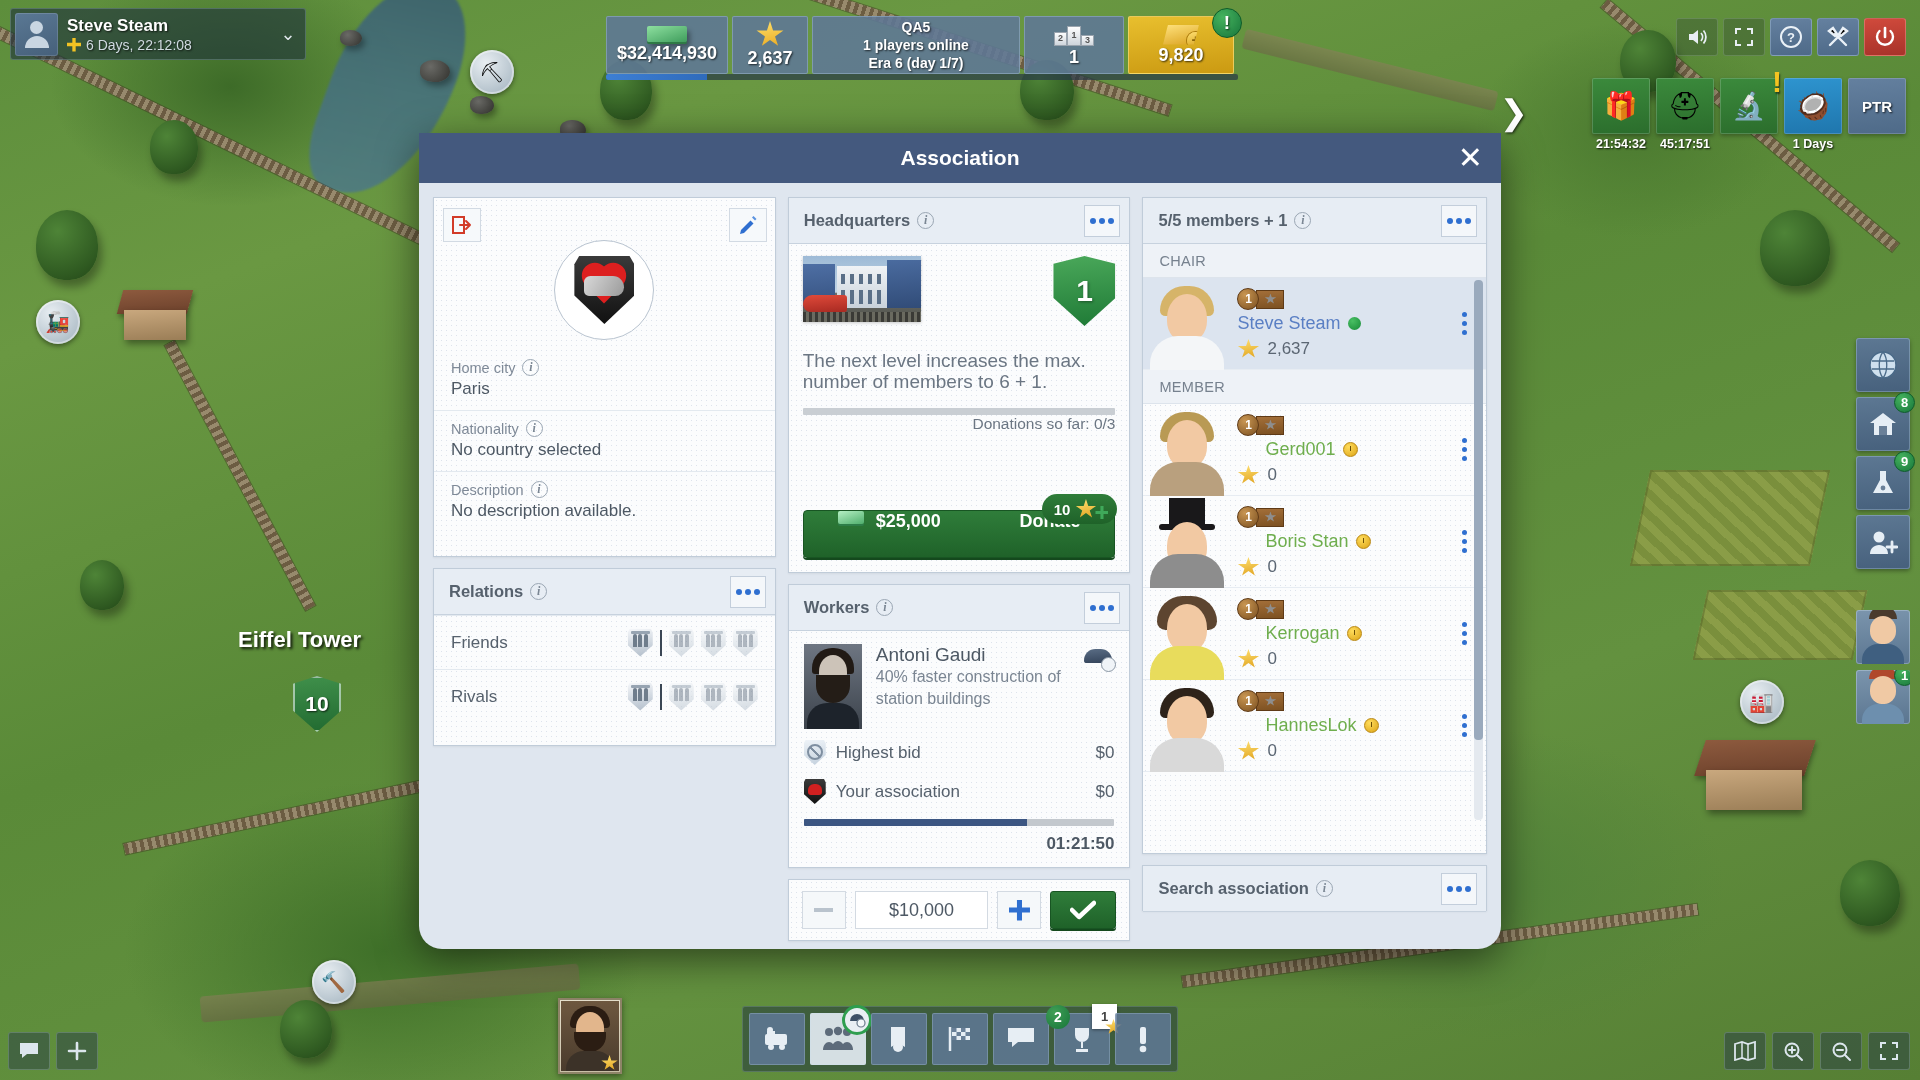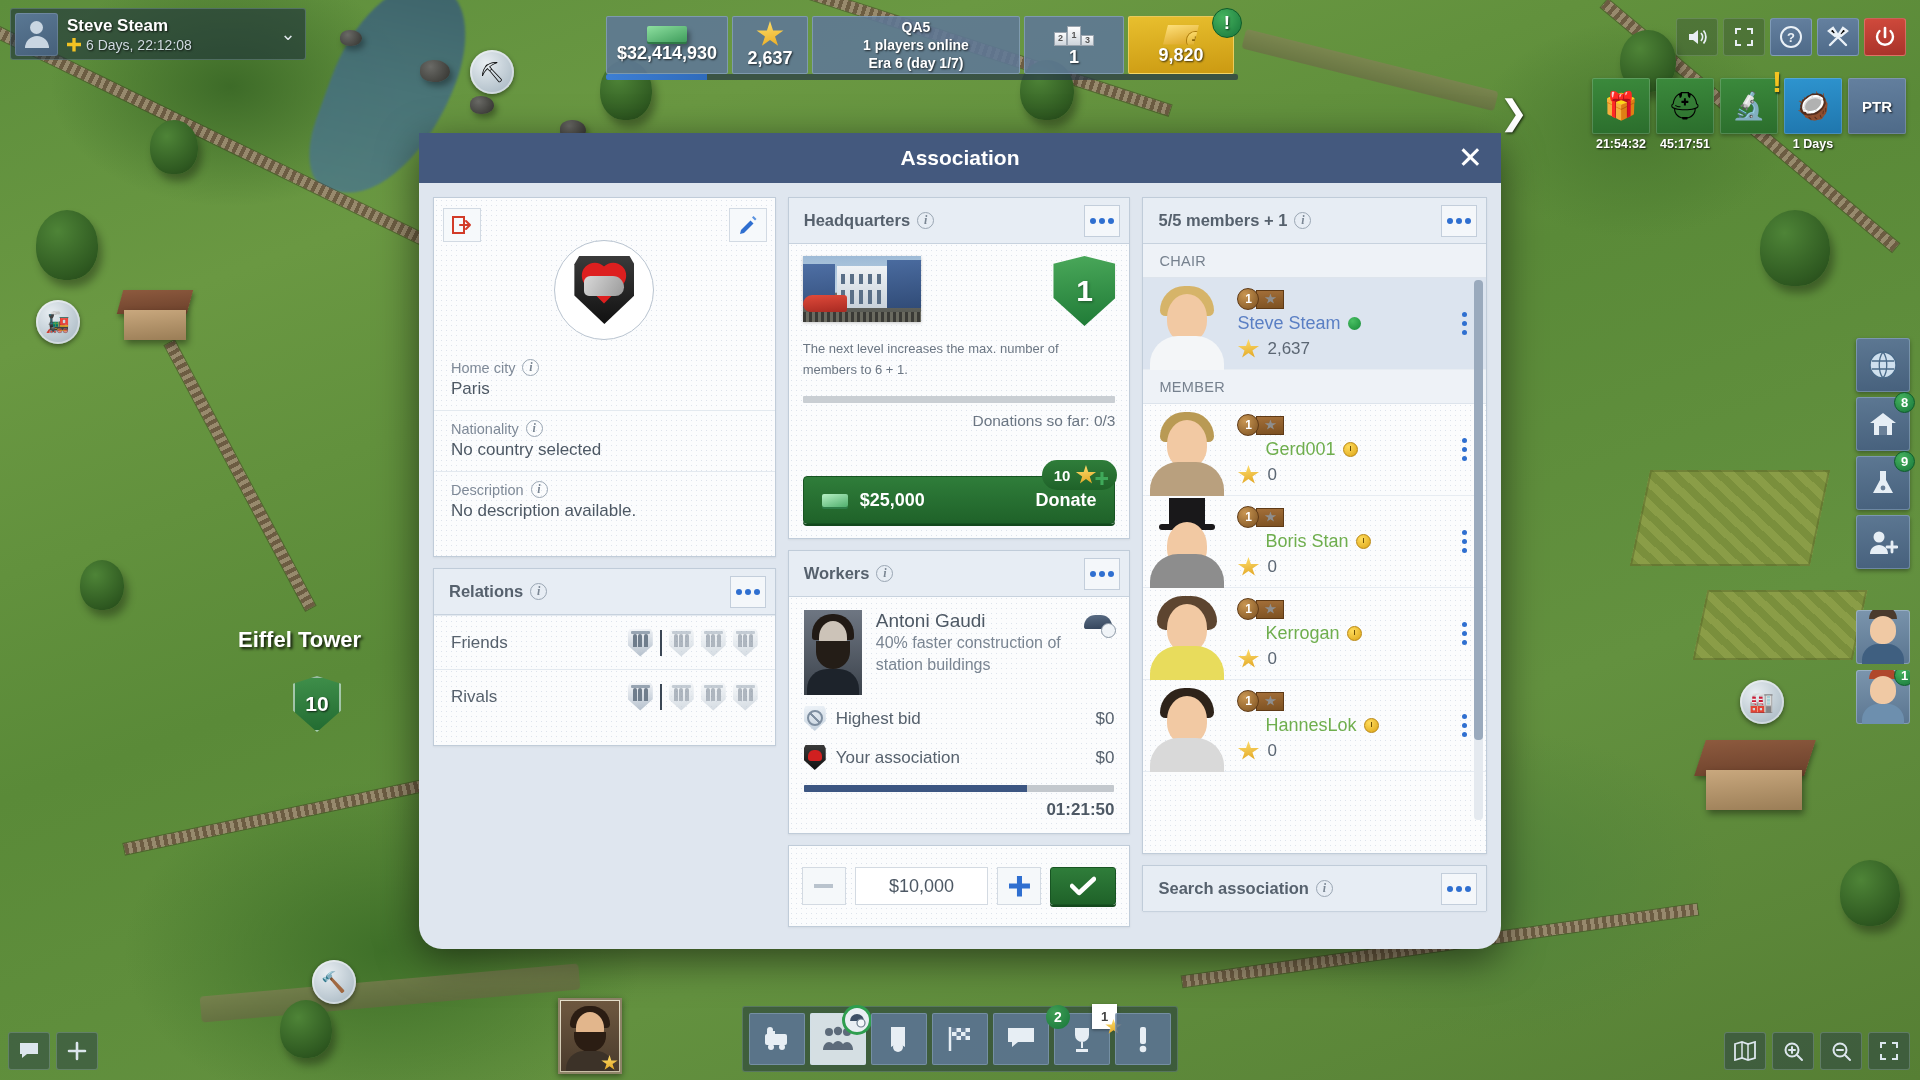--- a/index.html
+++ b/index.html
@@ -508,29 +508,29 @@
   #hq-level {
     width: 62px; height: 70px; position: relative;
     background: linear-gradient(175deg,#4aa85a,#1f7a36);
     clip-path: polygon(50% 0,100% 11%,100% 60%,50% 100%,0 60%,0 11%);
     display: flex; align-items: center; justify-content: center;
     color: #fff; font-size: 30px; font-weight: bold;
     text-shadow: 1px 1px 3px rgba(0,0,0,.4);
     box-shadow: 0 2px 4px rgba(0,0,0,.2);
   }
   #hq-top { display: flex; justify-content: space-between; align-items: flex-start; }
-  #hq-desc { font-size: 13px; color: #6b7683; line-height: 21px; margin-top: 12px; }
+  #hq-desc { font-size: 19px; color: #6b7683; line-height: 21px; margin-top: 24px; }
   #hq-progress { margin-top: 16px; height: 7px; background: #c9ced3; border-radius: 1px; }
-  #hq-donations { text-align: right; font-size: 15.5px; color: #6b7683; margin-top: 9px; }
+  #hq-donations { text-align: right; font-size: 15.5px; color: #6b7683; }
   #donate-wrap { padding: 0 14px 14px; position: relative; }
   #donate-btn {
     height: 48px; background: linear-gradient(180deg,#2f7d3a,#1f6229);
     border: 1px solid #185523; border-radius: 4px;
-    display: flex; align-items: center; padding: 0 18px;
-    cursor: pointer; box-shadow: 0 2px 0 #14491d;
+    display: flex; align-items: flex-start; padding: 0 34px;
+    cursor: pointer; box-shadow: 0 2px 0 #14491d; margin-top: 31px;
   }
   #donate-money {
     width: 26px; height: 13px; border-radius: 2px; margin-right: 12px;
     background: linear-gradient(160deg,#b6f0c4,#4fae6c);
     box-shadow: 0 2px 0 #2e7d48;
   }
   #donate-amount { color: #fff; font-size: 18px; font-weight: bold; flex: 1; }
   #donate-label { color: #fff; font-size: 18px; font-weight: bold; }
   #donate-badge {
     position: absolute; right: 12px; top: -16px;
@@ -599,21 +599,21 @@
     background: #d02020; border-radius: 6px 6px 3px 3px;
   }
   #worker-progress {
     margin: 8px 15px 0; height: 7px; background: #c3c8cd; border-radius: 1px; overflow: hidden;
   }
   #worker-progress-fill { height: 100%; width: 72%; background: #3c5682; }
   #worker-timer {
     text-align: right; padding: 8px 15px 13px;
     font-size: 17px; font-weight: bold; color: #4d5864;
   }
-  #bid-card { display: flex; align-items: center; gap: 9px; padding: 21px 13px; }
+  #bid-card { display: flex; align-items: center; gap: 9px; padding: 11px 13px; }
   .step-btn {
     width: 44px; height: 38px; border: 1px solid #d3dae2; background: #f5f8fa;
     display: flex; align-items: center; justify-content: center; cursor: pointer;
   }
   .step-btn .minus { width: 19px; height: 4px; background: #b9c3cd; }
   .step-btn .plus-b {
     width: 21px; height: 21px; background: #2f6fd0;
     clip-path: polygon(38% 0,62% 0,62% 38%,100% 38%,100% 62%,62% 62%,62% 100%,38% 100%,38% 62%,0 62%,0 38%,38% 38%);
   }
   #bid-input {

